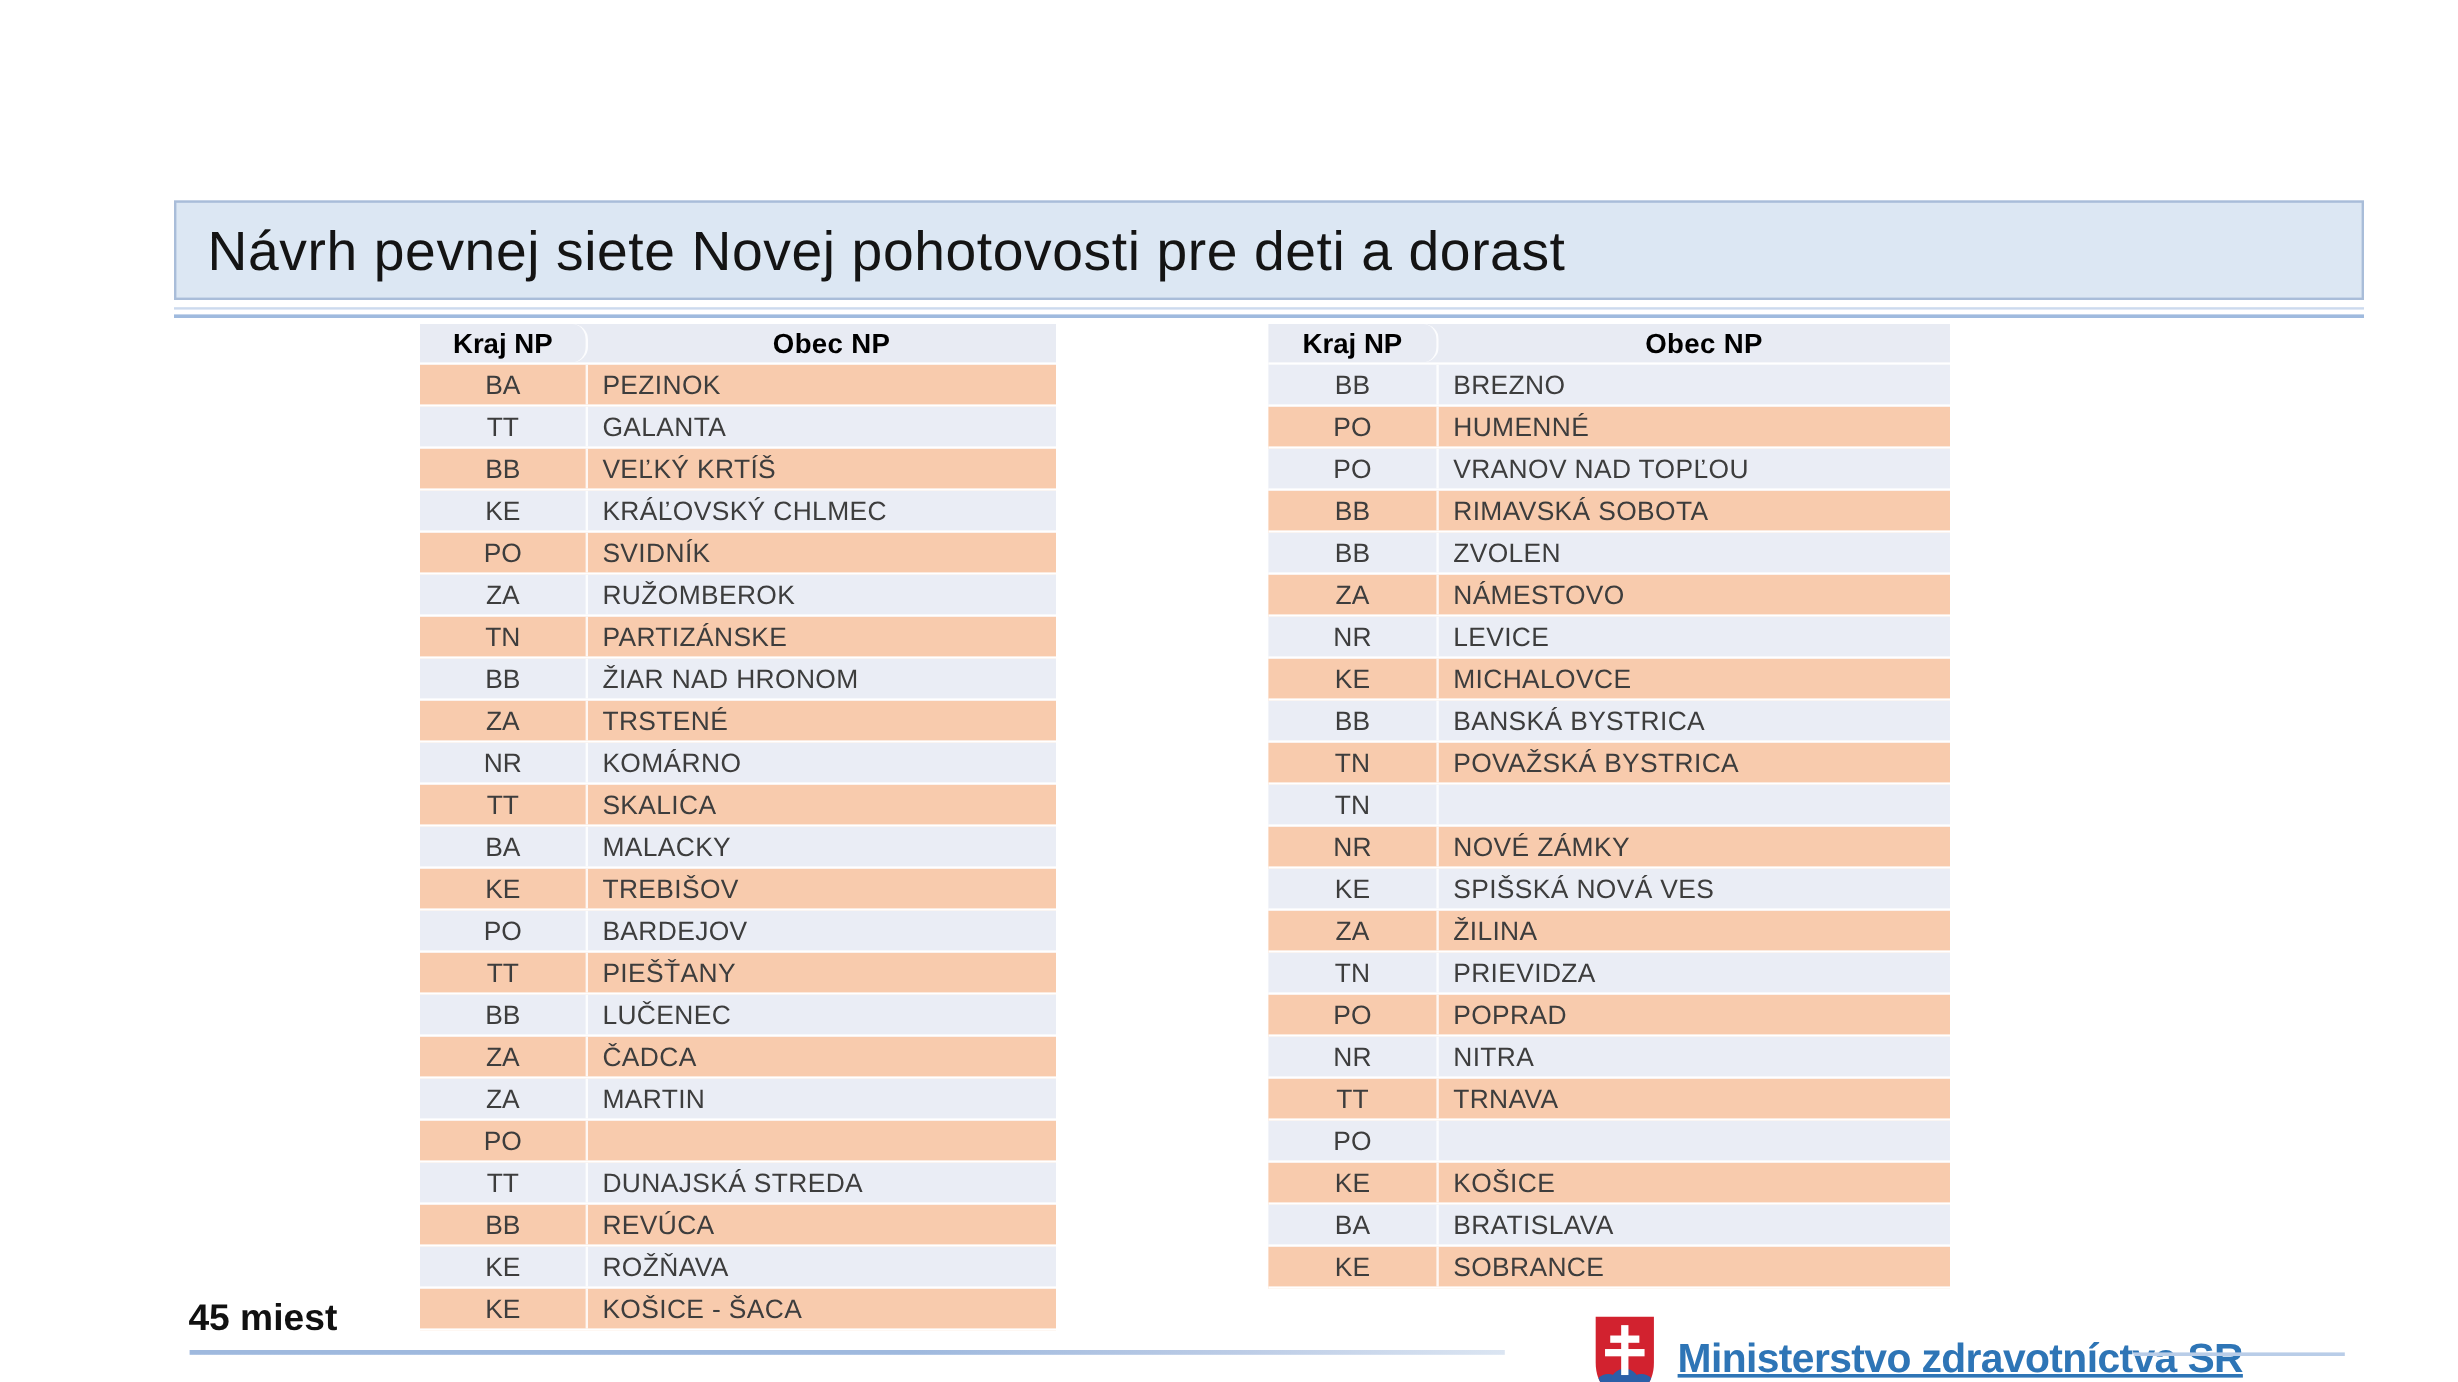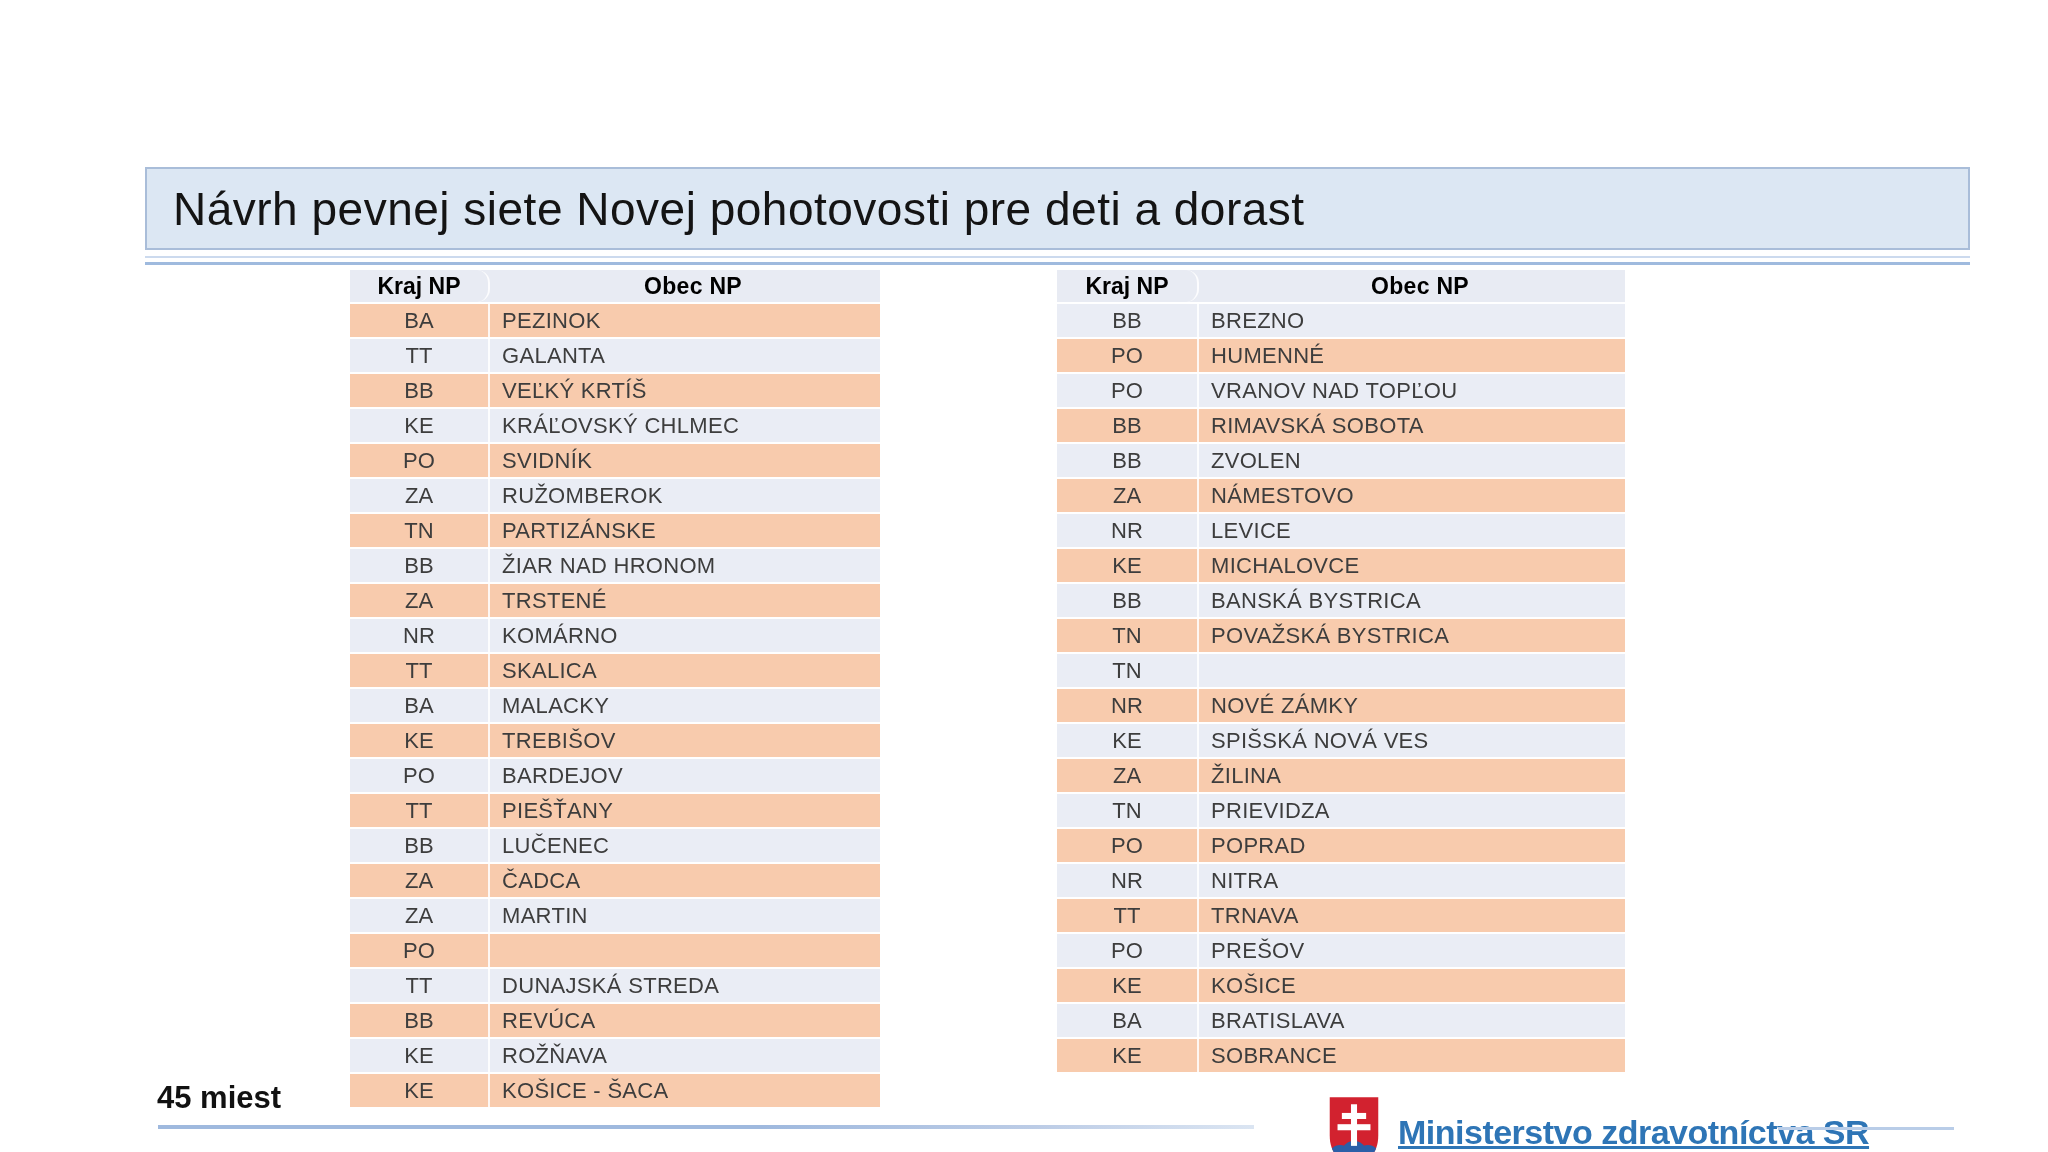--- a/index.html
+++ b/index.html
@@ -216,21 +216,20 @@
       <div class="trow plain">
         <div class="cell cell-kraj">NR</div>
         <div class="cell cell-obec">NITRA</div>
       </div>
       <div class="trow shaded">
         <div class="cell cell-kraj">TT</div>
         <div class="cell cell-obec">TRNAVA</div>
       </div>
       <div class="trow plain">
         <div class="cell cell-kraj">PO</div>
-        <div class="cell cell-obec">PREŠOV</div>
       </div>
       <div class="trow shaded">
         <div class="cell cell-kraj">KE</div>
         <div class="cell cell-obec">KOŠICE</div>
       </div>
       <div class="trow plain">
         <div class="cell cell-kraj">BA</div>
         <div class="cell cell-obec">BRATISLAVA</div>
       </div>
       <div class="trow shaded">

